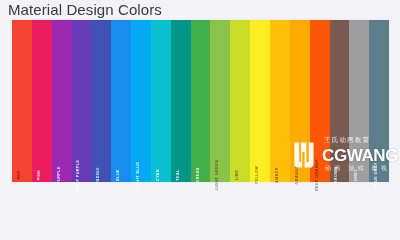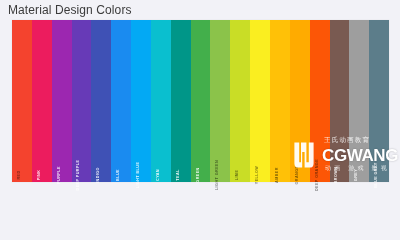--- a/index.html
+++ b/index.html
@@ -11,21 +11,21 @@
     height: 196px;
     background: #f2f2f7;
     font-family: "Liberation Sans", sans-serif;
     overflow: hidden;
     position: relative;
   }
   #page-title {
     position: absolute;
     left: 8px;
     top: 2px;
-    font-size: 12px;
+    font-size: 15px;
     color: #3b3b3b;
     letter-spacing: 0.1px;
     line-height: 16px;
     white-space: nowrap;
   }
   #palette-strip {
     position: absolute;
     left: 12px;
     top: 20px;
     width: 377px;

